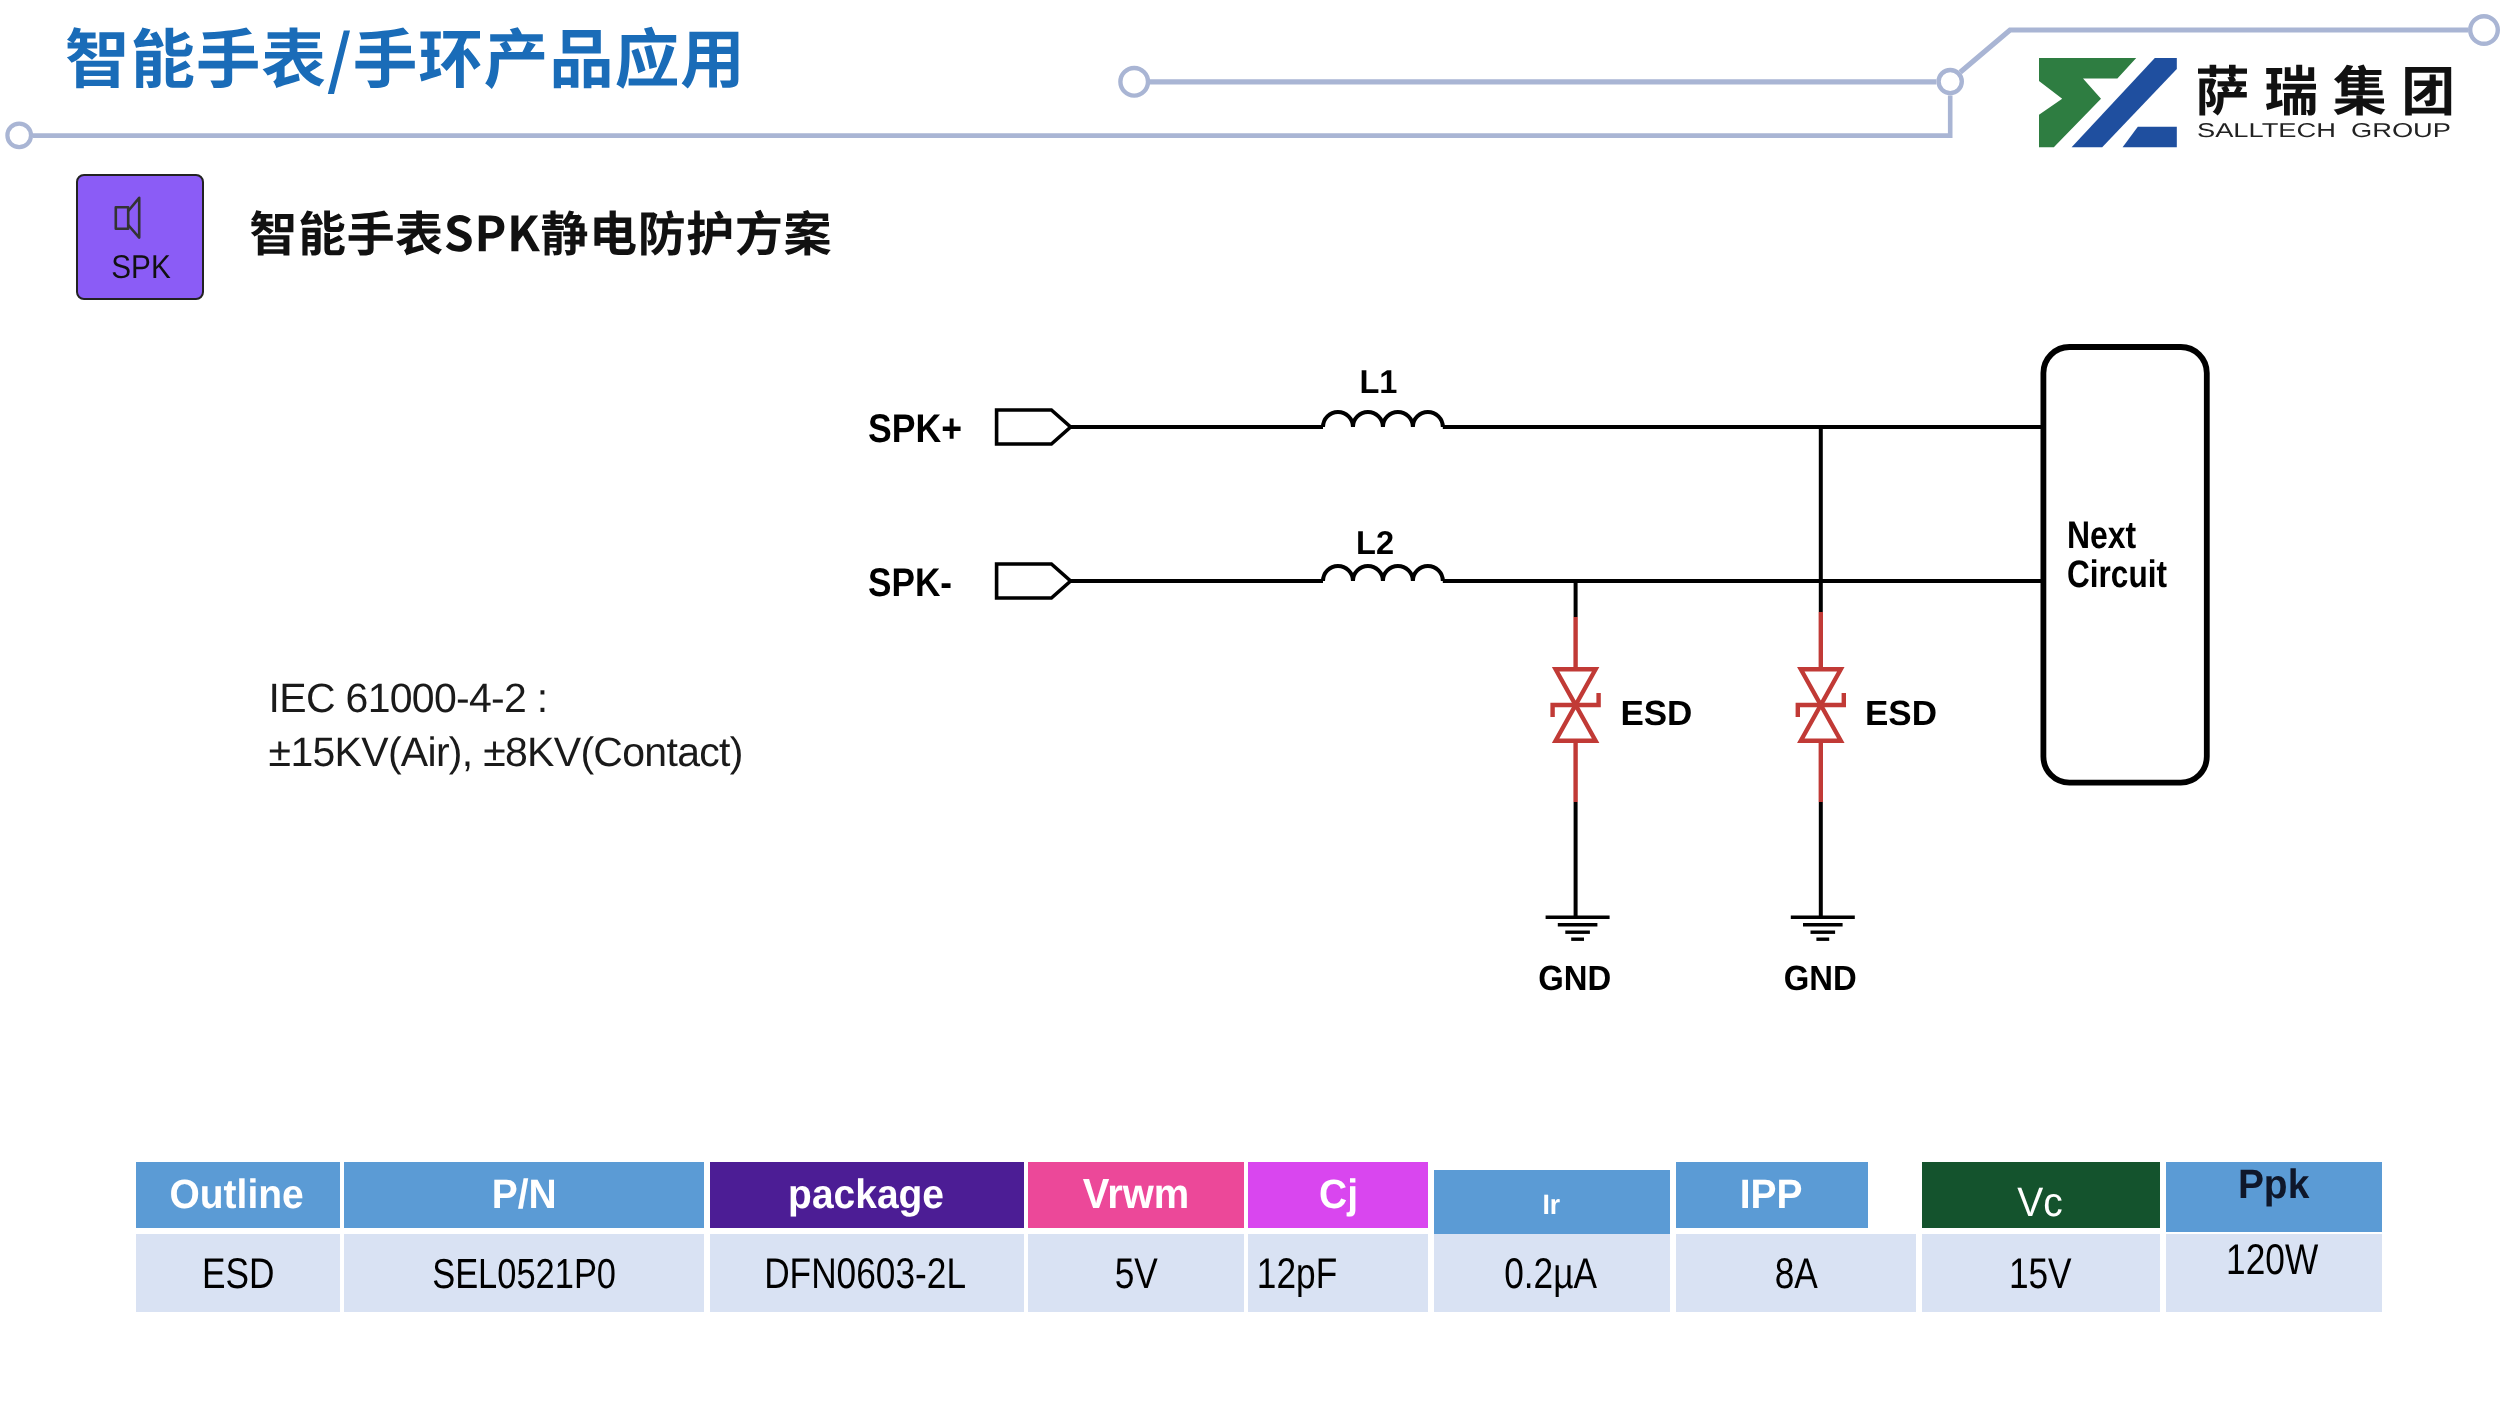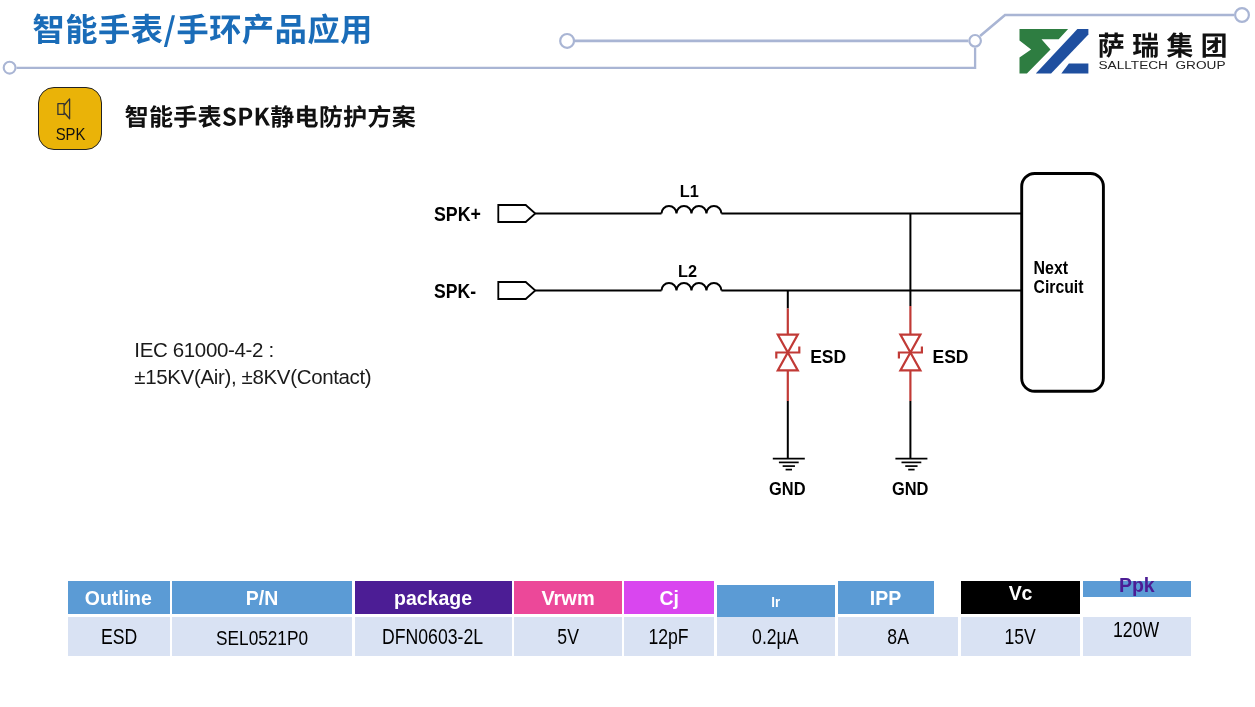--- a/index.html
+++ b/index.html
@@ -61,21 +61,21 @@
     <text x="679.7" y="196.7" textLength="19" lengthAdjust="spacingAndGlyphs" style="font-family:&quot;Liberation Sans&quot;,sans-serif;font-weight:bold;font-size:16.5px">L1</text>
     <text x="678" y="277" textLength="19" lengthAdjust="spacingAndGlyphs" style="font-family:&quot;Liberation Sans&quot;,sans-serif;font-weight:bold;font-size:16.5px">L2</text>
     <text x="810.2" y="362.5" textLength="36" lengthAdjust="spacingAndGlyphs" style="font-family:&quot;Liberation Sans&quot;,sans-serif;font-weight:bold;font-size:17.5px">ESD</text>
     <text x="932.5" y="362.5" textLength="36" lengthAdjust="spacingAndGlyphs" style="font-family:&quot;Liberation Sans&quot;,sans-serif;font-weight:bold;font-size:17.5px">ESD</text>
     <text x="769.1" y="495.2" textLength="36.5" lengthAdjust="spacingAndGlyphs" style="font-family:&quot;Liberation Sans&quot;,sans-serif;font-weight:bold;font-size:17.5px">GND</text>
     <text x="891.9" y="495.2" textLength="36.5" lengthAdjust="spacingAndGlyphs" style="font-family:&quot;Liberation Sans&quot;,sans-serif;font-weight:bold;font-size:17.5px">GND</text>
     <text x="1033.5" y="274" textLength="34.6" lengthAdjust="spacingAndGlyphs" style="font-family:&quot;Liberation Sans&quot;,sans-serif;font-weight:bold;font-size:19.2px">Next</text>
     <text x="1033.5" y="293.3" textLength="50" lengthAdjust="spacingAndGlyphs" style="font-family:&quot;Liberation Sans&quot;,sans-serif;font-weight:bold;font-size:19.2px">Circuit</text>
 </svg>
 
-<div class="abs" style="left:38.4px;top:86.7px;width:61.6px;height:61.3px;border:1.6px solid #222;border-radius:16px;background:#eab308">
+<div class="abs" style="left:38.4px;top:86.7px;width:61.6px;height:61.3px;border:1.6px solid #222;border-radius:4px;background:#8b5cf6">
   <svg class="abs" style="left:17.5px;top:10.5px" width="15" height="22" viewBox="0 0 15 22">
     <rect x="0.9" y="5.6" width="6.2" height="10.8" fill="none" stroke="#333" stroke-width="1.3" stroke-linejoin="round"></rect>
     <path d="M7.1,7.5 L12.6,0.9 V20.8 L7.1,14.5" fill="none" stroke="#333" stroke-width="1.3" stroke-linejoin="round"></path>
   </svg>
   <div class="abs" style="left:0;right:0;top:37.5px;text-align:center;font-size:16.5px;color:#111"><span style="display:inline-block;transform:scaleX(.9)">SPK</span></div>
 </div>
 
 <div class="abs" style="left:134.3px;top:337px;font-size:20.5px;color:#1a1a1a;line-height:26.8px;letter-spacing:-0.35px">IEC 61000-4-2 :<br>±15KV(Air), ±8KV(Contact)</div>
 
 <div style="position:absolute;left:68px;top:581.2px;width:101.5px;height:33.2px;background:#5b9bd5;color:#fff;font-weight:bold;font-size:20.5px;display:flex;align-items:center;justify-content:center">
@@ -98,38 +98,38 @@
   </div>
 <div style="position:absolute;left:514px;top:581.2px;width:107.5px;height:33.2px;background:#ec4899;color:#fff;font-weight:bold;font-size:21px;display:flex;align-items:center;justify-content:center">
     <span style="transform:scaleX(.95)">Vrwm</span>
   </div>
 <div style="position:absolute;left:514px;top:617.4px;width:107.5px;height:39.0px;background:#d9e2f3;color:#000;font-size:21.5px;display:flex;align-items:center;justify-content:center">
     <span style="transform:translateY(1.2px) scaleX(.82)">5V</span>
   </div>
 <div style="position:absolute;left:624px;top:581.2px;width:90.0px;height:33.2px;background:#d946ef;color:#fff;font-weight:bold;font-size:20.5px;display:flex;align-items:center;justify-content:center">
     <span style="transform:scaleX(.95)">Cj</span>
   </div>
-<div style="position:absolute;left:624px;top:617.4px;width:90.0px;height:39.0px;background:#d9e2f3;color:#000;font-size:21.5px;display:flex;align-items:center;justify-content:center">
+<div style="position:absolute;left:624px;top:617.4px;width:90.0px;height:39.0px;background:#d9e2f3;color:#000;font-size:21.5px;display:flex;align-items:center;justify-content:flex-start">
     <span style="transform:translateY(1.2px) scaleX(.82)">12pF</span>
   </div>
 <div style="position:absolute;left:716.5px;top:585px;width:118.5px;height:33.2px;background:#5b9bd5;color:#fff;font-weight:bold;font-size:14px;display:flex;align-items:center;justify-content:center">
     <span style="transform:scaleX(.95)">Ir</span>
   </div>
 <div style="position:absolute;left:716.5px;top:617.4px;width:118.5px;height:39.0px;background:#d9e2f3;color:#000;font-size:21.5px;display:flex;align-items:center;justify-content:center">
     <span style="transform:translateY(1.2px) scaleX(.82)">0.2µA</span>
   </div>
 <div style="position:absolute;left:837.5px;top:581.2px;width:96px;height:33.2px;background:#5b9bd5;color:#fff;font-weight:bold;font-size:20.5px;display:flex;align-items:center;justify-content:center">
     <span style="transform:scaleX(.95)">IPP</span>
   </div>
 <div style="position:absolute;left:837.5px;top:617.4px;width:120.5px;height:39.0px;background:#d9e2f3;color:#000;font-size:21.5px;display:flex;align-items:center;justify-content:center">
     <span style="transform:translateY(1.2px) scaleX(.82)">8A</span>
   </div>
-<div style="position:absolute;left:960.5px;top:581.2px;width:119.5px;height:33.2px;background:#000000;color:#fff;font-weight:bold;font-size:20.5px;display:flex;align-items:flex-start;justify-content:center">
+<div style="position:absolute;left:960.5px;top:581.2px;width:119.5px;height:33.2px;background:#14532d;color:#fff;font-weight:normal;font-size:20.5px;display:flex;align-items:flex-end;justify-content:center">
     <span style="transform:scaleX(.95)">Vc</span>
   </div>
 <div style="position:absolute;left:960.5px;top:617.4px;width:119.5px;height:39.0px;background:#d9e2f3;color:#000;font-size:21.5px;display:flex;align-items:center;justify-content:center">
     <span style="transform:translateY(1.2px) scaleX(.82)">15V</span>
   </div>
-<div style="position:absolute;left:1082.5px;top:581.2px;width:108.0px;height:16px;background:#5b9bd5;color:#4c1d95;font-weight:bold;font-size:20.5px;display:flex;align-items:flex-end;justify-content:center">
+<div style="position:absolute;left:1082.5px;top:581.2px;width:108.0px;height:35px;background:#5b9bd5;color:#0f172a;font-weight:bold;font-size:20.5px;display:flex;align-items:flex-start;justify-content:center">
     <span style="transform:scaleX(.95)">Ppk</span>
   </div>
 <div style="position:absolute;left:1082.5px;top:617.4px;width:108.0px;height:39.0px;background:#d9e2f3;color:#000;font-size:21.5px;display:flex;align-items:flex-start;justify-content:center">
     <span style="transform:translateY(1.2px) scaleX(.82)">120W</span>
   </div>
 </body></html>

